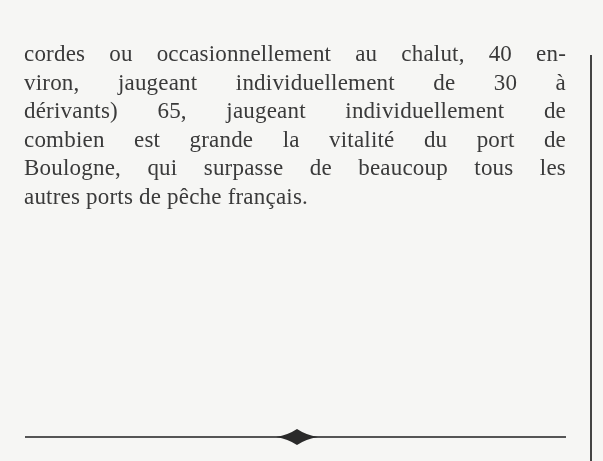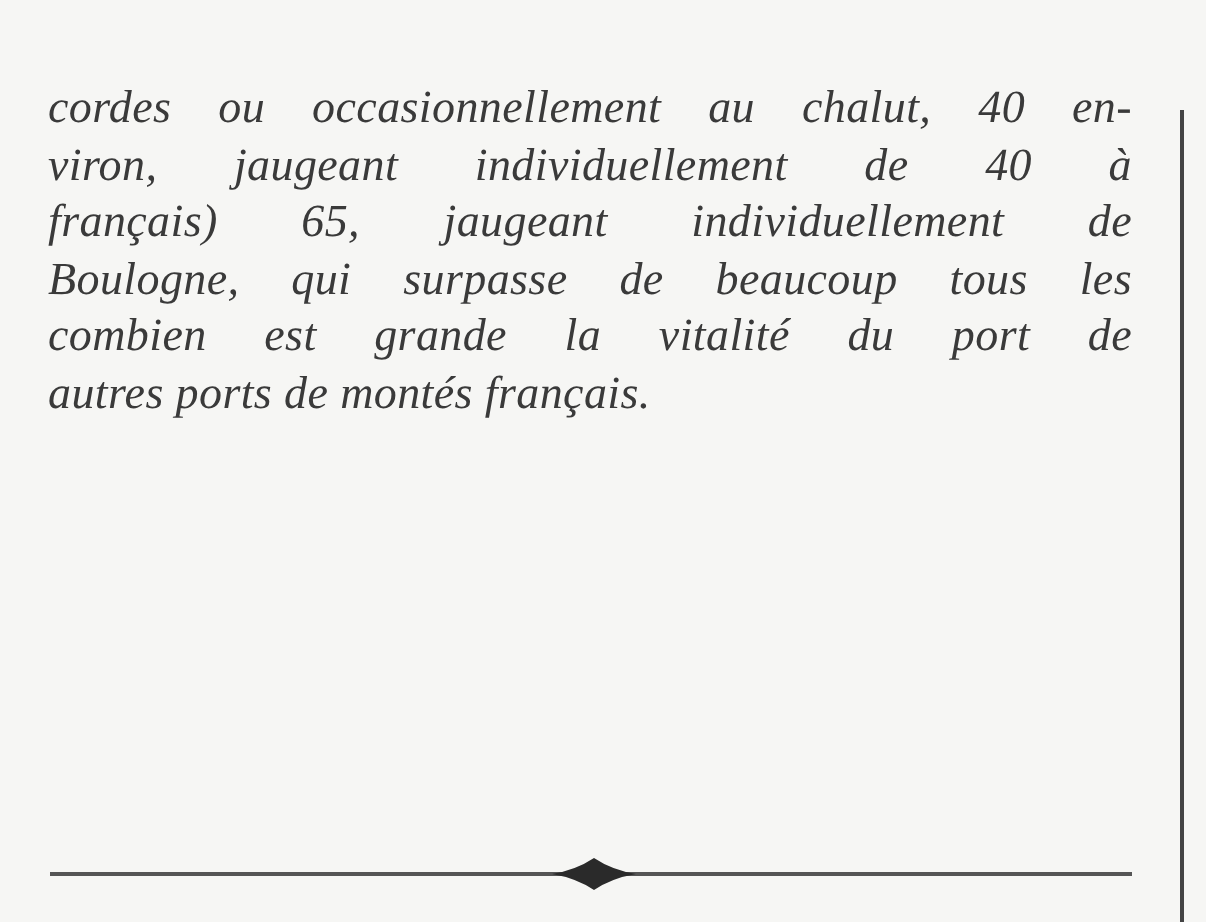--- a/index.html
+++ b/index.html
@@ -18,21 +18,20 @@
       font-family: "Liberation Serif", "DejaVu Serif", serif;
       font-size: 23px;
       line-height: 28.5px;
       letter-spacing: 0.2px;
       color: #3a3a3a;
     }
     .line {
       display: block;
       white-space: nowrap;
       height: 28.5px;
-      font-style: italic;
     }
     .line.justify {
       text-align: justify;
       text-align-last: justify;
     }
     .line.indent { padding-left: 25px; }
     .separator {
       position: absolute;
       left: 25px;
       top: 436px;
@@ -54,27 +53,27 @@
       width: 2px;
       height: 406px;
       background: #444;
     }
   </style>
 </head>
 <body>
 
 <div class="page-text">
   <span class="line justify">cordes ou occasionnellement au chalut, 40 en-</span>
-  <span class="line justify">viron, jaugeant individuellement de 40 à</span>
+  <span class="line justify">viron, jaugeant individuellement de 30 à</span>
 
-  <span class="line justify">français) 65, jaugeant individuellement de</span>
+  <span class="line justify">dérivants) 65, jaugeant individuellement de</span>
 
+  <span class="line justify">combien est grande la vitalité du port de</span>
   <span class="line justify">Boulogne, qui surpasse de beaucoup tous les</span>
-  <span class="line justify">combien est grande la vitalité du port de</span>
-  <span class="line">autres ports de montés français.</span>
+  <span class="line">autres ports de pêche français.</span>
 </div>
 
 <div class="separator"></div>
 <svg class="ornament" viewBox="0 0 42 16">
   <path d="M0 8 Q12 6 21 0 Q30 6 42 8 Q30 10 21 16 Q12 10 0 8 Z" fill="#2a2a2a"></path>
 </svg>
 
 <div class="vertical-rule"></div>
 
 </body></html>

